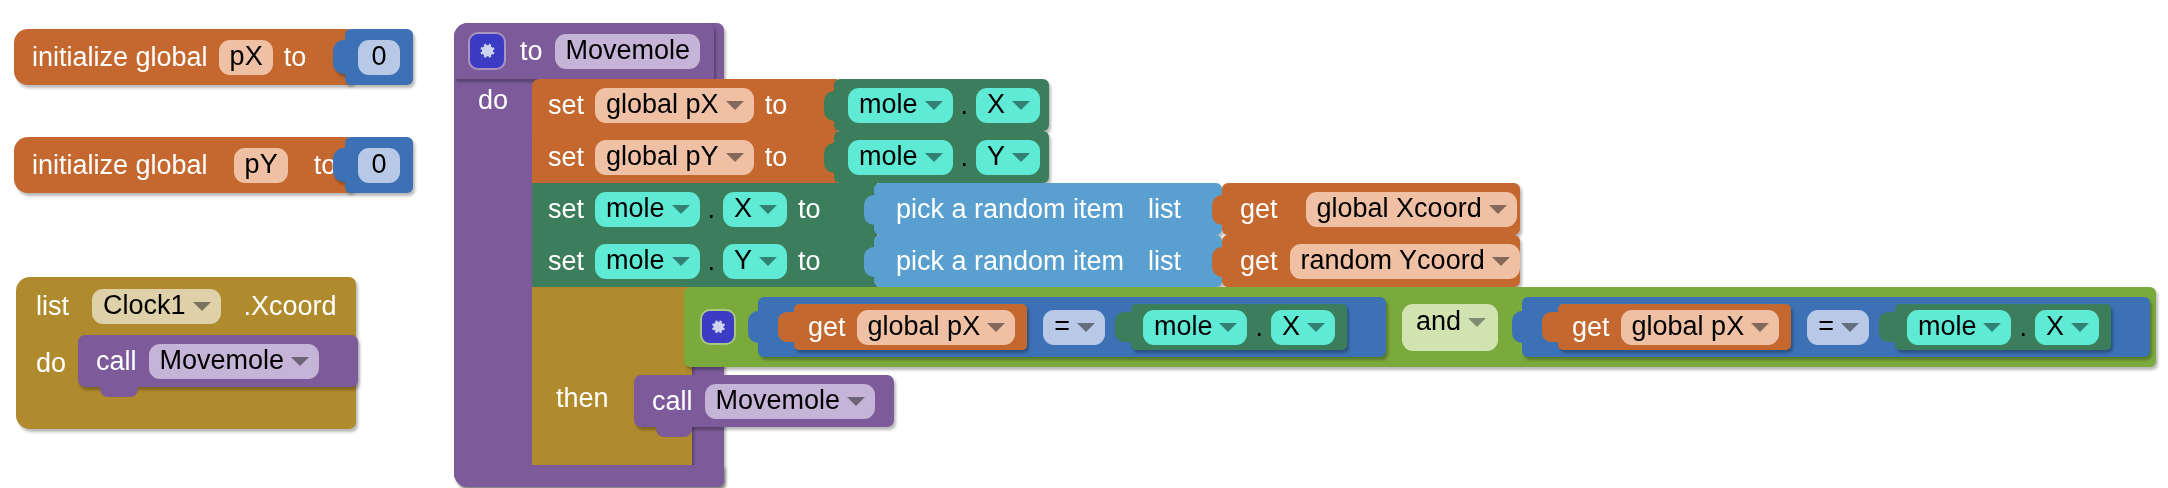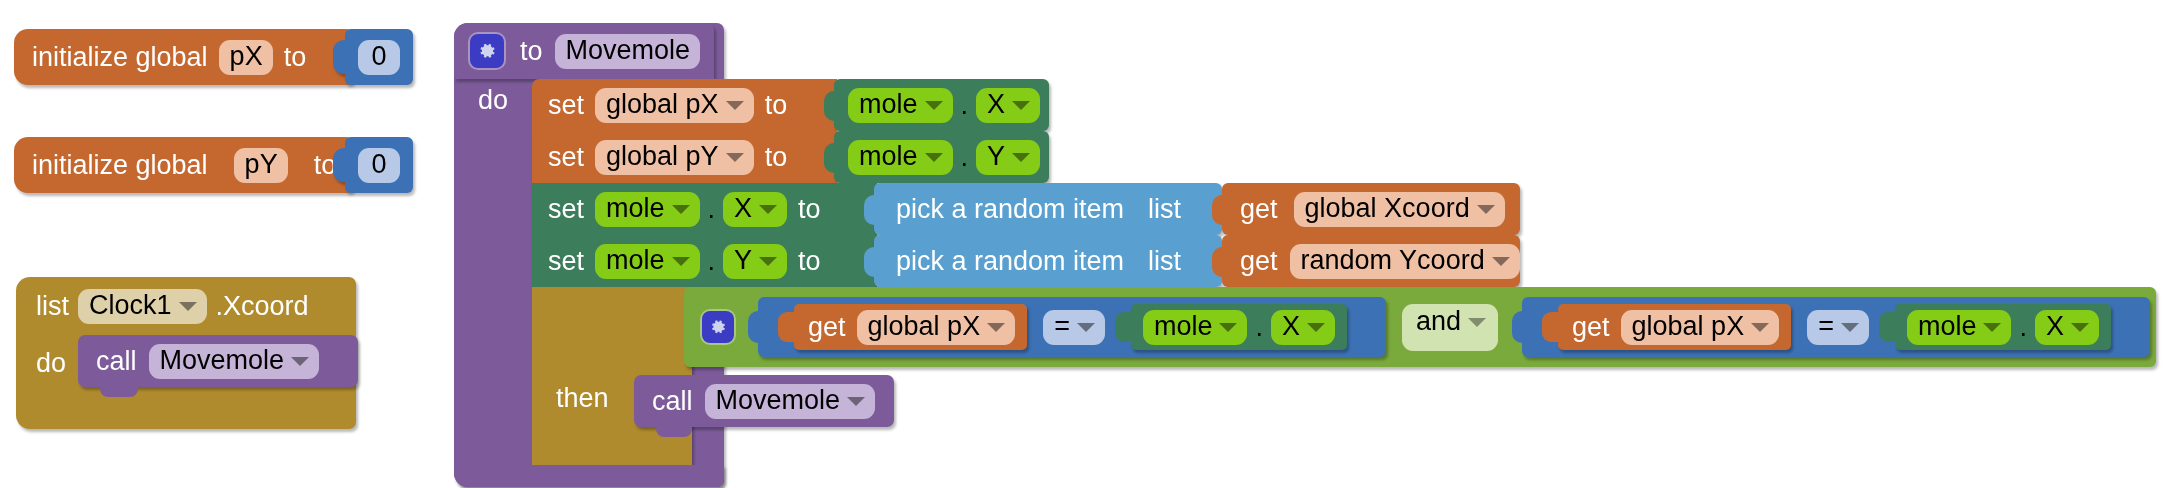--- a/index.html
+++ b/index.html
@@ -34,21 +34,21 @@
     display:inline-flex;align-items:center;justify-content:center;flex:none;
     box-shadow:0 0 0 2px rgba(255,255,255,.35);
   }
   .gear svg{display:block;}
 
   .row{display:flex;align-items:center;}            
   .c-var-f{background:#f0c0a4;}           
   .c-math-f{background:#b7c9e6;}           
   .c-ctrl-f{background:#ded0a8;}           
   .c-proc-f{background:#c6b4d8;}           
-  .c-comp-f{background:#84cc16;}          
+  .c-comp-f{background:#5eead4;}          
   .c-logic-f{background:#d2e3b2;}        
 
   .sh{box-shadow:2px 3px 3px rgba(0,0,0,.28);}
   .val{border-radius:7px;}
 </style>
 </head>
 <body>
 
 <div class="canvas">
 
@@ -77,21 +77,21 @@
   <div class="blk sh val" style="left:345px;top:122px;width:68px;height:56px;background:#3c72b5;border-radius:6px;">
     <div class="row" style="height:56px;justify-content:center;">
       <span class="field c-math-f" style="padding:3px 13px 5px 13px;">0</span>
     </div>
   </div>
 
   <div class="blk sh" style="left:16px;top:262px;width:340px;height:152px;background:#b08b2e;border-radius:14px 7px 7px 14px;">
 
     <div class="row" style="height:58px;padding-left:20px;">
       <span class="lbl">list</span>
-      <span class="field c-ctrl-f" style="margin:0 9px;justify-content:space-between;">
+      <span class="field c-ctrl-f" style="margin:0 23px;justify-content:space-between;">
         <span>Clock1</span>
         <span class="caret"></span>
       </span>
       <span class="lbl">.Xcoord</span>
     </div>
 
     <div class="row" style="height:56px;padding-left:20px;">
       <span class="lbl">do</span>
     </div>
   </div>
@@ -196,21 +196,21 @@
   <div class="blk sh" style="left:874px;top:168px;width:348px;height:52px;background:#59a0d0;border-radius:6px;">
     <div class="row" style="height:52px;padding-left:22px;">
       <span class="lbl">pick a random item</span>
       <span class="lbl" style="margin-left:24px;">list</span>
     </div>
   </div>
   <div class="blk" style="left:1212px;top:180px;width:20px;height:30px;background:#c4682f;border-radius:10px 0 0 10px;"></div>
   <div class="blk sh" style="left:1222px;top:168px;width:298px;height:52px;background:#c4682f;border-radius:6px;">
     <div class="row" style="height:52px;padding-left:18px;">
       <span class="lbl">get</span>
-      <span class="field c-var-f" style="margin-left:16px;">
+      <span class="field c-var-f" style="margin-left:28px;">
         <span>global Xcoord</span>
         <span class="caret"></span>
       </span>
     </div>
   </div>
 
   <div class="blk sh" style="left:532px;top:220px;width:345px;height:52px;background:#3c7d5c;">
     <div class="row" style="height:52px;padding-left:16px;">
       <span class="lbl">set</span>
       <span class="field c-comp-f" style="margin:0 8px 0 11px;">

